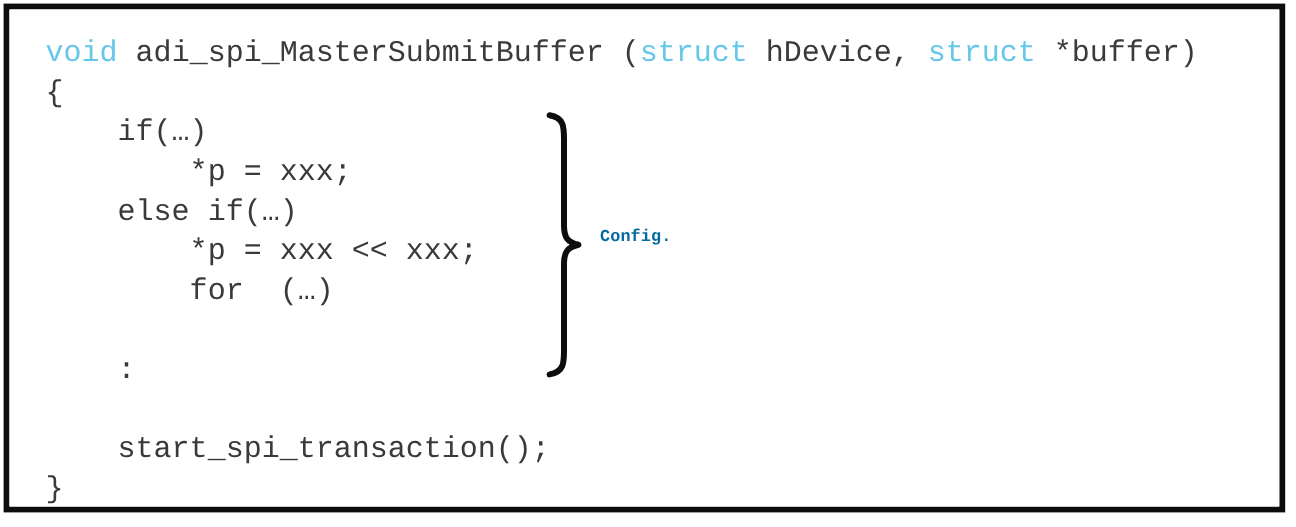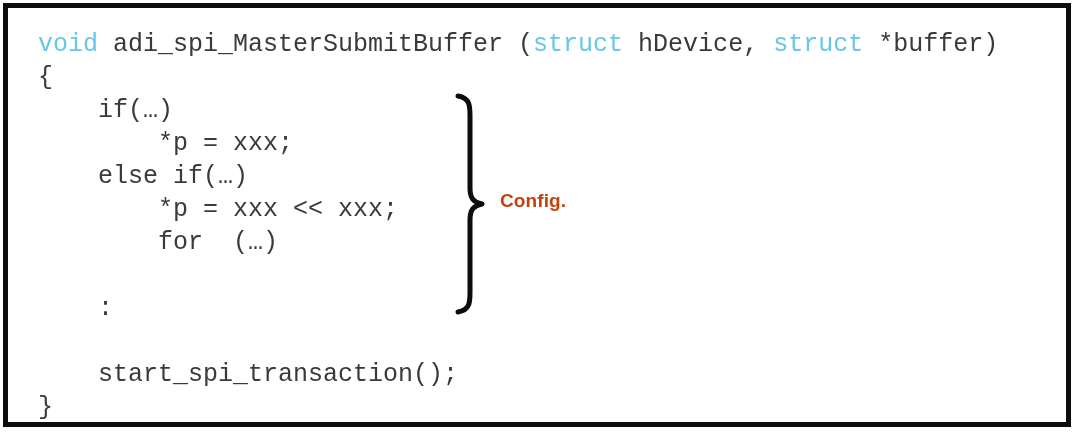--- a/index.html
+++ b/index.html
@@ -92,24 +92,24 @@
     left: 0;
     top: 0;
     width: 48px;
     height: 224px;
   }
 
   #config-label {
     position: absolute;
     left: 52px;
     top: 98px;
-    font-family: Liberation Sans, sans-serif;
+    font-family: Liberation Mono, monospace;
     font-weight: bold;
-    font-size: 19px;
-    color: #c2410c;
+    font-size: 14px;
+    color: #0369a1;
     letter-spacing: 0.1px;
     white-space: nowrap;
   }
 </style>
 </head>
 <body>
 
 <div id="figure-root">
 
   <div id="code-frame">

